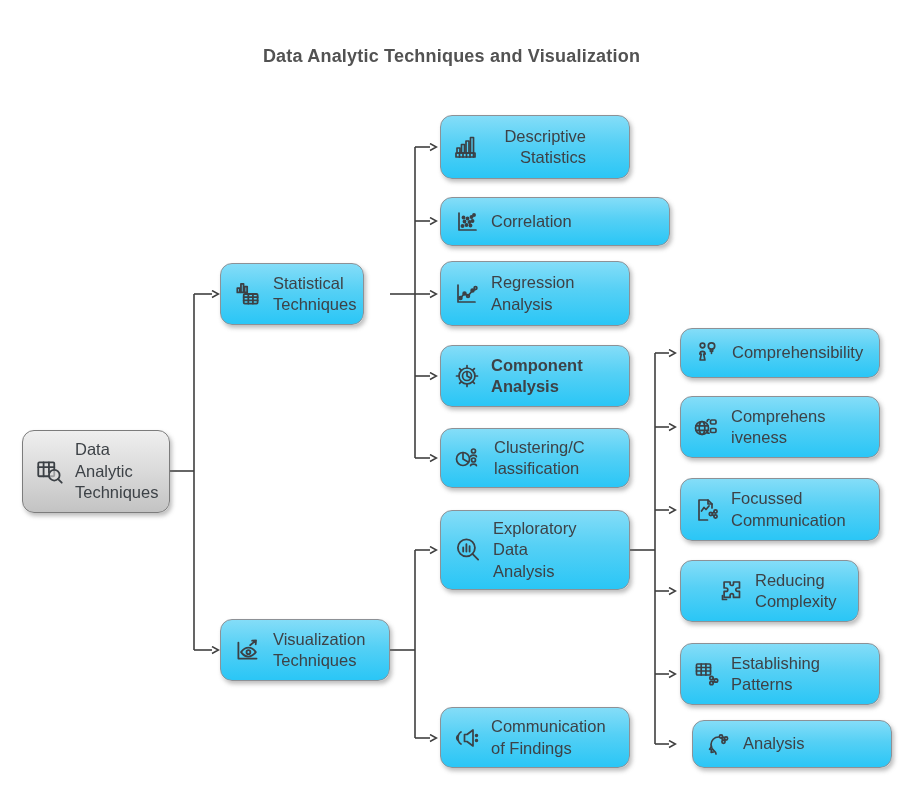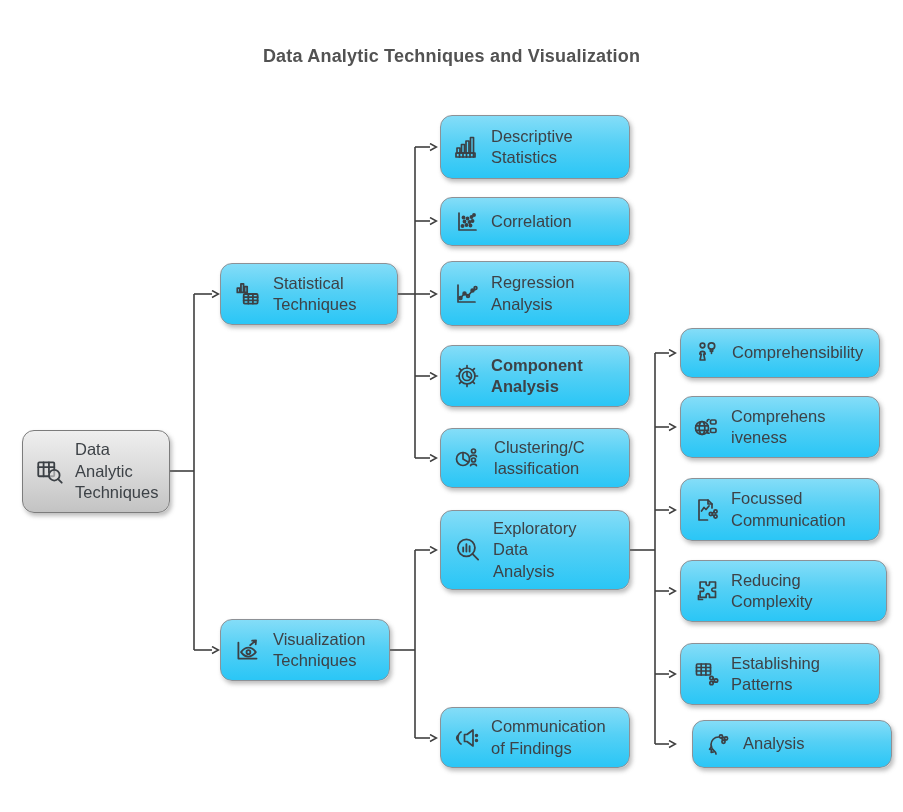--- a/index.html
+++ b/index.html
@@ -77,21 +77,21 @@
       <svg width="32" height="32" viewBox="0 0 30 30">
         <rect x="4" y="6" width="15" height="13" rx="1"></rect>
         <path d="M4 10.5h15M9 6v13M14 6v9.5"></path>
         <circle cx="19" cy="18" r="5" fill="#dedede" fill-opacity="0.6"></circle>
         <path d="M22.6 21.6L26 25"></path>
       </svg>
     </span>
     <span class="label" style="max-width:88px;">Data Analytic Techniques</span>
   </div>
 
-  <div class="node" style="left:220px;top:263px;width:178px;height:62px;">
+  <div class="node" style="left:220px;top:263px;width:144px;height:62px;">
     <span class="icon">
       <svg width="32" height="32" viewBox="0 0 30 30">
         <rect x="5" y="9.5" width="2.4" height="4"></rect>
         <rect x="8.4" y="5.5" width="2.4" height="8"></rect>
         <rect x="11.8" y="8" width="2.4" height="5.5"></rect>
         <rect x="11" y="15" width="13" height="9" rx="1"></rect>
         <path d="M11 18h13M11 21h13M15.3 15v9M19.6 15v9"></path>
       </svg>
     </span>
     <span class="label" style="max-width:100px;">Statistical Techniques</span>
@@ -113,24 +113,24 @@
     <span class="icon">
       <svg width="30" height="30" viewBox="0 0 30 30">
         <rect x="5" y="16" width="3" height="5"></rect>
         <rect x="9.5" y="12.5" width="3" height="8.5"></rect>
         <rect x="14" y="9" width="3" height="12"></rect>
         <rect x="18.5" y="5.5" width="3" height="15.5"></rect>
         <rect x="4" y="21" width="19" height="4"></rect>
         <path d="M7.5 21v4M11 21v4M14.5 21v4M18 21v4M21.5 21v4"></path>
       </svg>
     </span>
-    <span class="label" style="max-width:95px;">Descriptive Statistics</span>
-  </div>
-
-  <div class="node" style="left:440px;top:197px;width:190px;height:49px;">
+    <span class="label" style="max-width:95px;text-align:right;">Descriptive Statistics</span>
+  </div>
+
+  <div class="node" style="left:440px;top:197px;width:230px;height:49px;">
     <span class="icon">
       <svg width="30" height="30" viewBox="0 0 30 30">
         <path d="M7 6v17h17"></path>
         <circle cx="10.5" cy="19" r="1.1" fill="#3b4045"></circle>
         <circle cx="12.5" cy="14.5" r="1.1" fill="#3b4045"></circle>
         <circle cx="14.5" cy="18" r="1.1" fill="#3b4045"></circle>
         <circle cx="15.5" cy="11.5" r="1.1" fill="#3b4045"></circle>
         <circle cx="17.5" cy="15" r="1.1" fill="#3b4045"></circle>
         <circle cx="19.5" cy="10" r="1.1" fill="#3b4045"></circle>
         <circle cx="20.5" cy="14" r="1.1" fill="#3b4045"></circle>
@@ -240,21 +240,21 @@
         <path d="M9.5 16l2.5-3.5 2 2 3-3.5"></path>
         <circle cx="18.8" cy="19" r="1.6"></circle>
         <circle cx="23.5" cy="16.5" r="1.6"></circle>
         <circle cx="23.5" cy="21.5" r="1.6"></circle>
         <path d="M20.3 18.2l1.8-1M20.3 19.8l1.8 1"></path>
       </svg>
     </span>
     <span class="label" style="max-width:118px;">Focussed Communication</span>
   </div>
 
-  <div class="node" style="left:680px;top:560px;width:207px;height:62px;">
+  <div class="node" style="left:680px;top:560px;width:179px;height:62px;justify-content:flex-end;">
     <span class="icon">
       <svg width="30" height="30" viewBox="0 0 30 30">
         <path d="M17.5 6h6v6h-2a1.7 1.7 0 100 3.4h2v6h-6v-2a1.7 1.7 0 10-3.4 0v2h-6v-6h2a1.7 1.7 0 000-3.4h-2V6h6v1.8a1.7 1.7 0 103.4 0z"></path>
         <path d="M6.5 19.5v4h4"></path>
       </svg>
     </span>
     <span class="label" style="max-width:95px;">Reducing Complexity</span>
   </div>
 
   <div class="node" style="left:680px;top:643px;width:200px;height:62px;">

